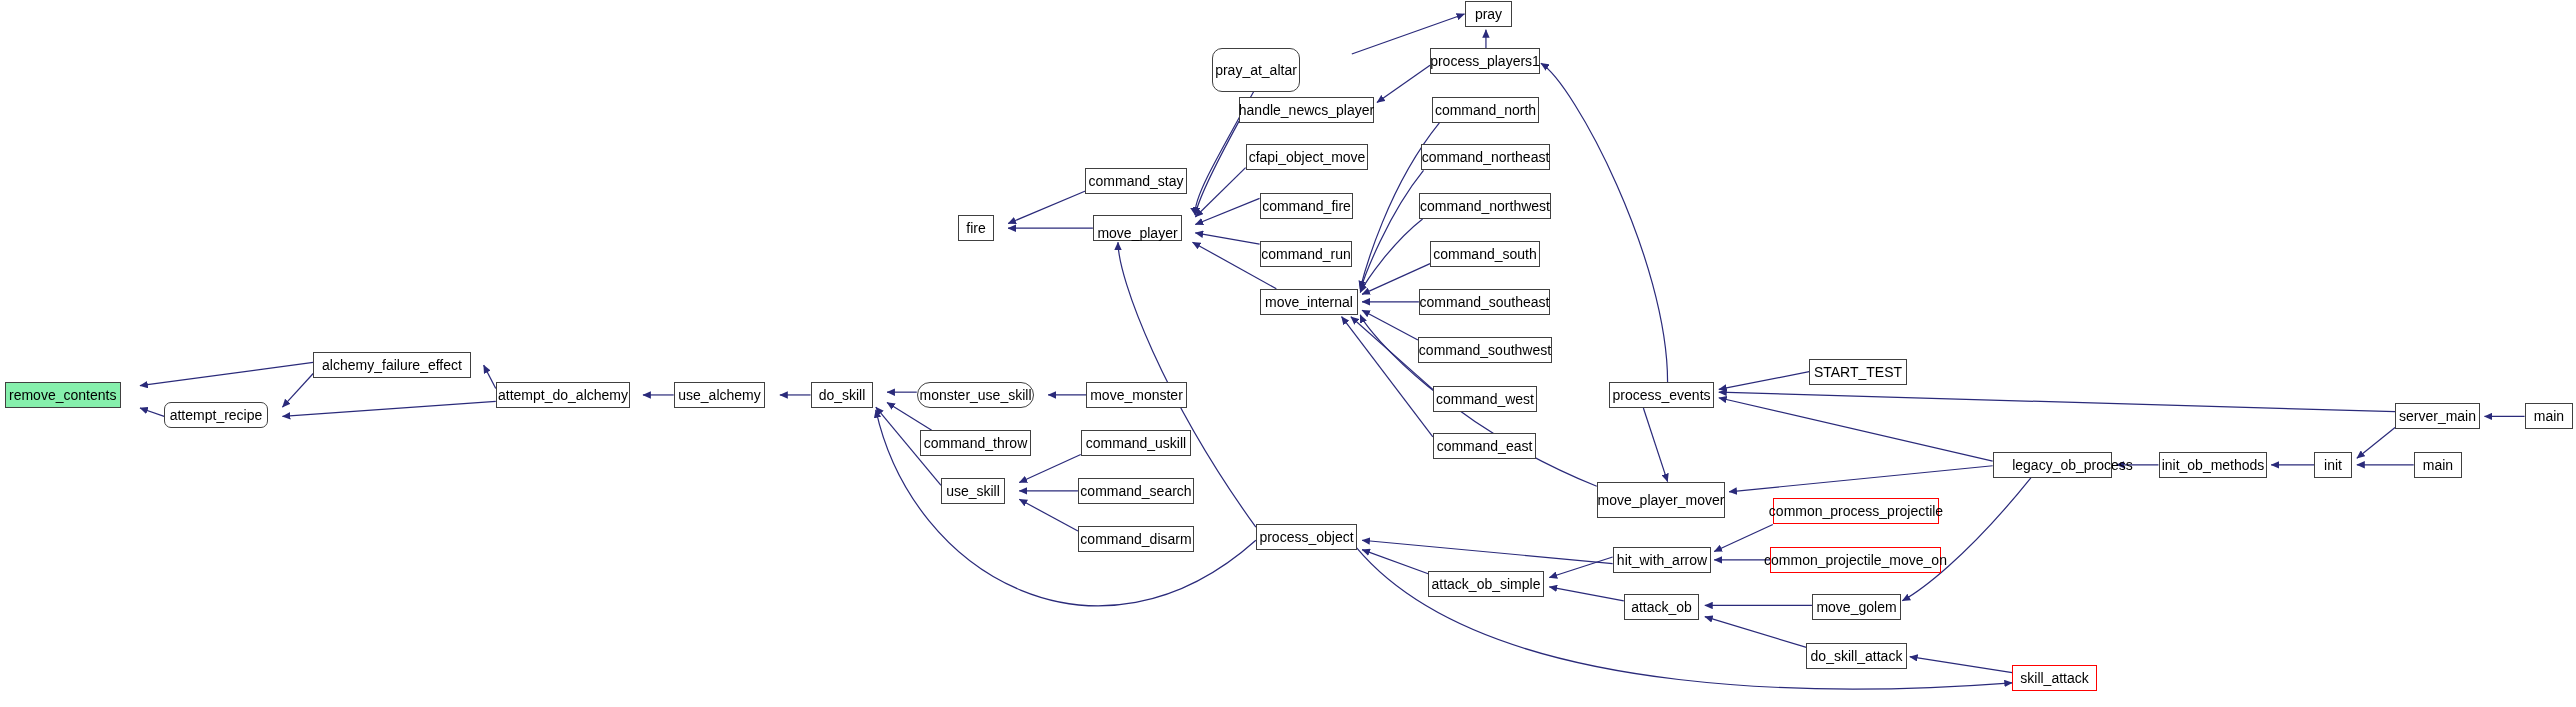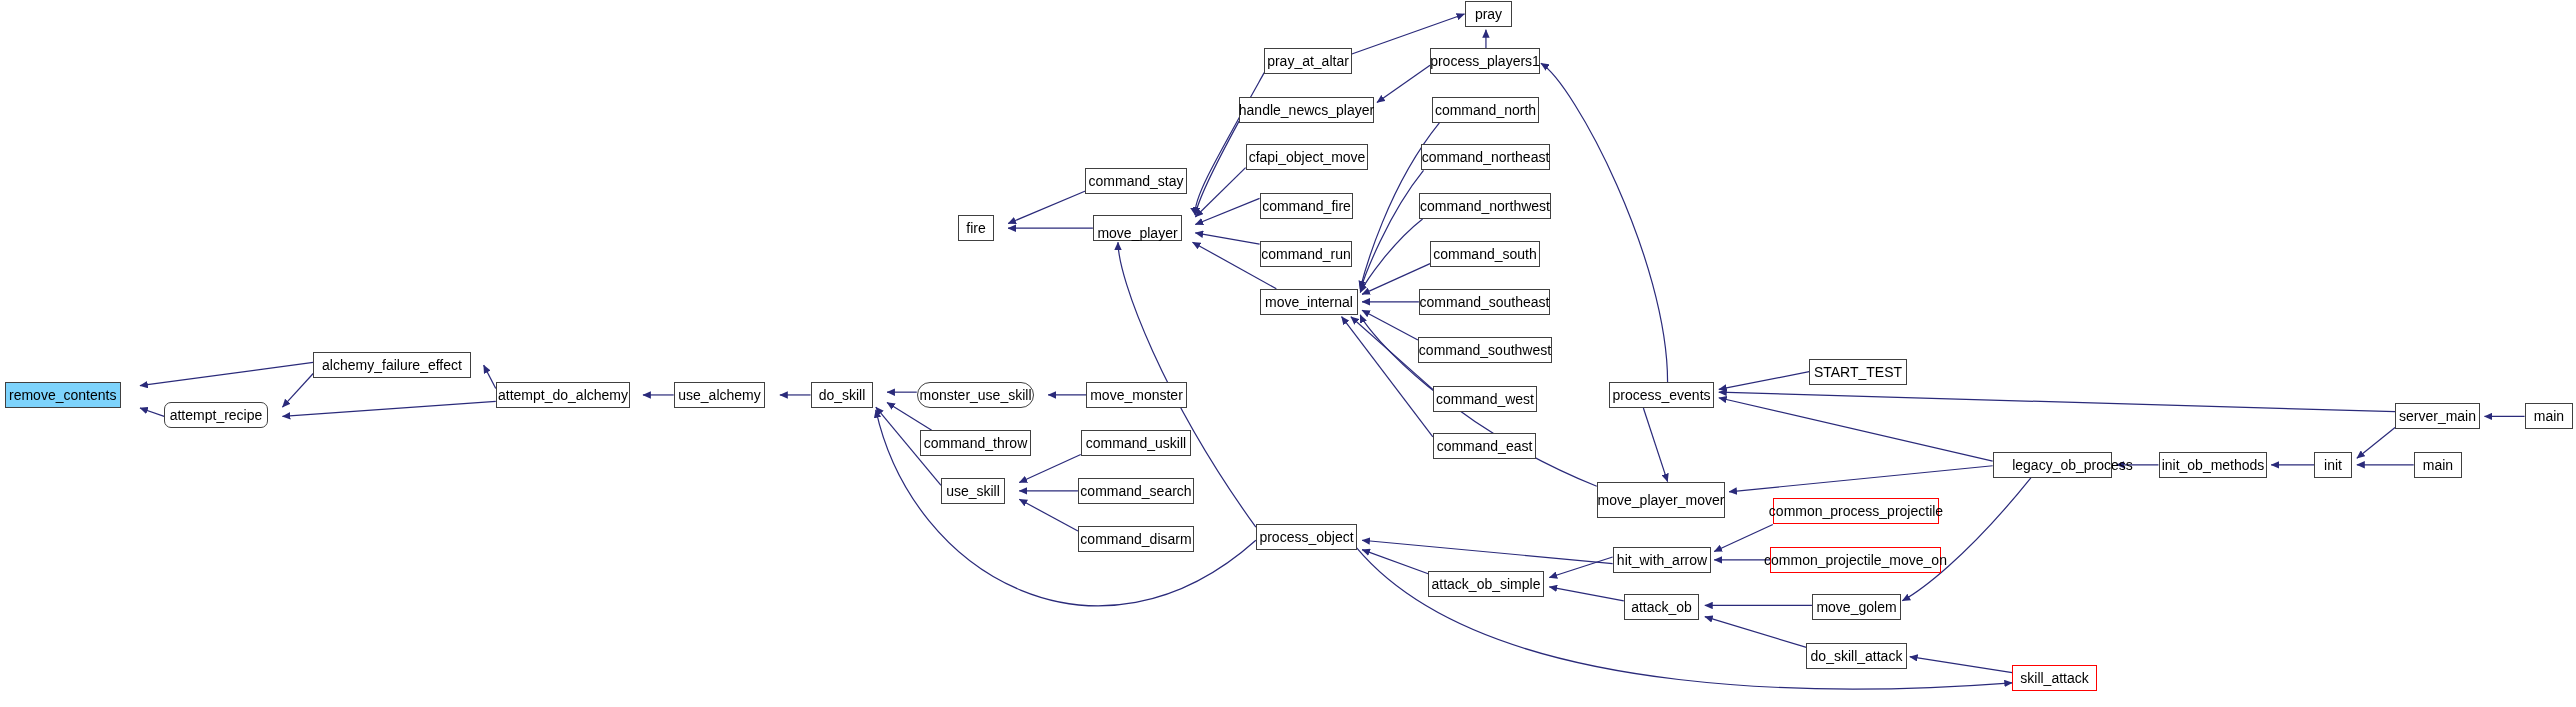--- a/index.html
+++ b/index.html
@@ -32,21 +32,21 @@
     background: #ffffff;
     border: 0.9px solid #404040;
     color: #000000;
     font-size: 14px;
     line-height: 1;
     white-space: nowrap;
     letter-spacing: 0px;
     z-index: 2;
   }
   .node.current {
-    background: #7dd3fc;
+    background: #86efac;
     border-color: #404040;
     justify-content: center;
   }
   .node.red {
     border-color: #ff0000;
     border-width: 0.9px;
   }
 </style>
 </head>
 <body>
@@ -158,21 +158,21 @@
     </div>
     <div class="node" style="left: 958px; top: 215px; width: 36px; height: 26px;">
       <span>fire</span>
     </div>
     <div class="node" style="left: 1093px; top: 215px; width: 89px; height: 26px; align-items: flex-end;">
       <span>move_player</span>
     </div>
     <div class="node" style="left: 1085px; top: 168px; width: 102px; height: 26px;">
       <span>command_stay</span>
     </div>
-    <div class="node" style="left: 1264px; top: 48px; width: 88px; height: 26px;">
+    <div class="node" style="left: 1212px; top: 48px; width: 88px; height: 44px; border-radius: 10px;">
       <span>pray_at_altar</span>
     </div>
     <div class="node" style="left: 1239px; top: 97px; width: 135px; height: 26px;">
       <span>handle_newcs_player</span>
     </div>
     <div class="node" style="left: 1246px; top: 144px; width: 122px; height: 26px;">
       <span>cfapi_object_move</span>
     </div>
     <div class="node" style="left: 1260px; top: 193px; width: 93px; height: 26px;">
       <span>command_fire</span>

